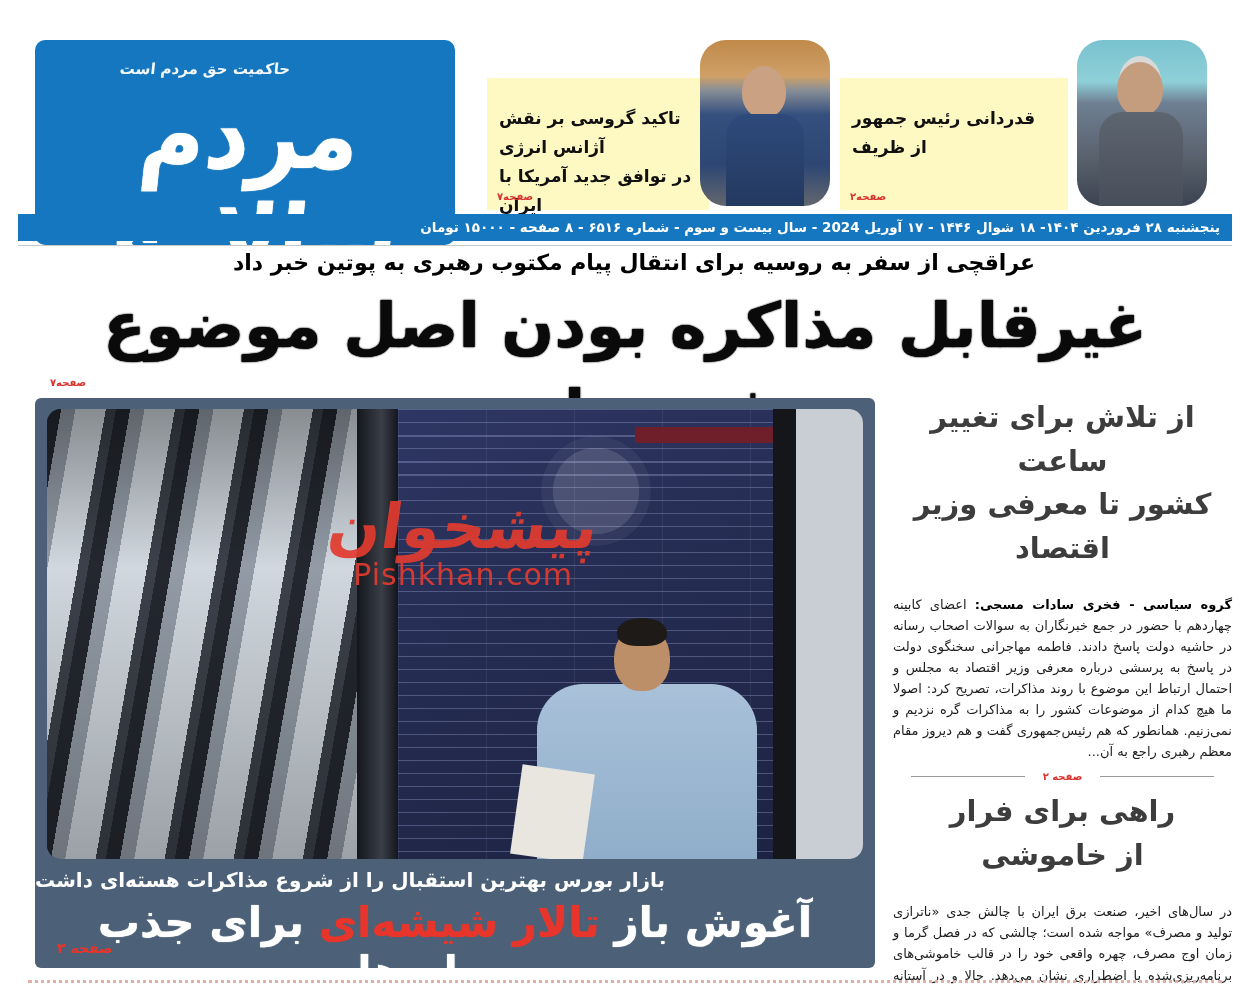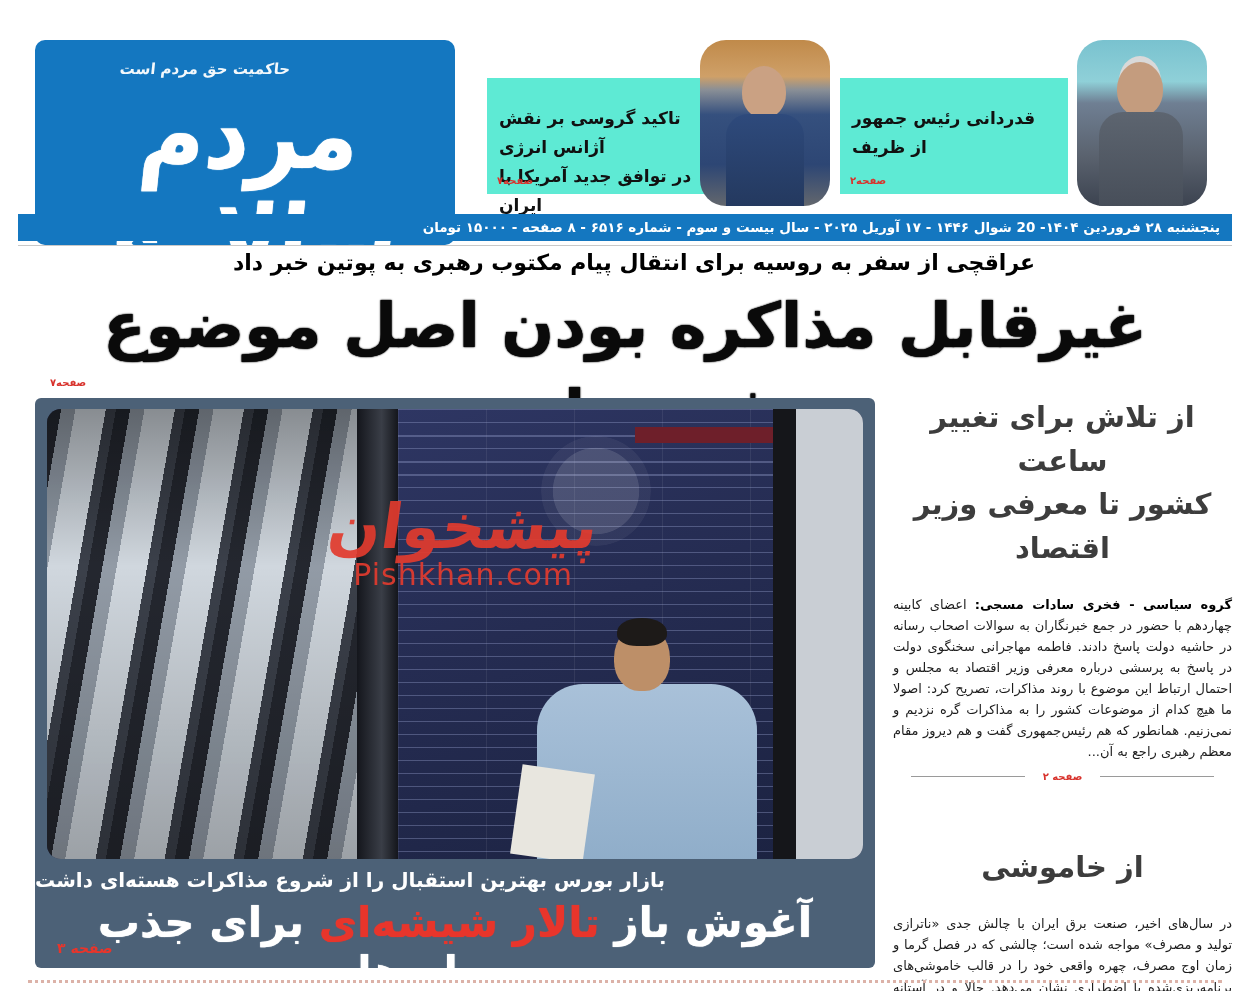--- a/index.html
+++ b/index.html
@@ -9,21 +9,21 @@
   
   .masthead { position:absolute; left:35px; top:40px; width:420px; height:205px;
     background:#1477c0; border-radius:10px; color:#fff; text-align:center; }
   .masthead .slogan { position:absolute; top:20px; left:70px; width:200px;
     font-size:15px; font-weight:bold; opacity:.95; transform:skewX(-6deg); }
   .masthead .title { position:absolute; top:52px; left:0; right:0;
     font-size:88px; font-weight:bold; line-height:1.1; transform:skewX(-6deg) scaleY(1.08);
     letter-spacing:-2px; text-shadow:0 0 1px #fff; }
 
   
-  .teaser-box { position:absolute; top:78px; height:116px; background:#5eead4; }
+  .teaser-box { position:absolute; top:78px; height:132px; background:#fef9c3; }
   .teaser-box .t-lines { position:absolute; top:26px; right:12px; left:12px;
     font-size:17px; font-weight:bold; color:#111; line-height:1.7; text-align:left; direction:rtl; }
   .teaser-box .t-page { position:absolute; bottom:8px; left:10px; font-size:10px;
     color:#d8322c; font-weight:bold; direction:rtl; }
   #teaser-grossi { left:487px; width:222px; }
   #teaser-zarif  { left:840px; width:228px; }
   .teaser-photo { position:absolute; top:40px; width:130px; height:166px;
     border-radius:26px; overflow:hidden; }
   #photo-grossi { left:700px;
     background:linear-gradient(180deg,#c08a4a 0%, #cfa068 22%, #8a8f96 30%, #35507e 45%, #2d4674 75%, #63676d 100%); }
@@ -96,21 +96,21 @@
   .photo-headline .hl-red { color:#e8352b; text-shadow:0 0 1px #e8352b; }
   .photo-page { position:absolute; left:22px; bottom:12px; font-size:14px; color:#e8352b; font-weight:bold; }
 
   
   .right-col { position:absolute; left:893px; top:396px; width:339px; direction:rtl; }
   .news-item h2 { font-size:29px; font-weight:bold; color:#3d3d3d; text-align:center;
     line-height:1.5; letter-spacing:-0.5px; }
   .news-item p { margin-top:24px; font-size:13px; line-height:1.62; color:#1c1c1c;
     text-align:justify; text-align-last:right; }
   .news-item p b { color:#000; }
-  .divider { display:flex; align-items:center; gap:18px; margin:9px 18px 20px 18px; }
+  .divider { display:flex; align-items:center; gap:18px; margin:9px 18px 8px 18px; }
   .divider .rule { flex:1; height:1px; background:#9a9a9a; }
   .divider .d-page { font-size:10px; color:#d8322c; font-weight:bold; white-space:nowrap; }
 
   
   .bottom-dots { position:absolute; left:28px; right:28px; top:980px; height:0;
     border-top:3px dotted #dcb2a8; }
 </style>
 </head>
 <body>
 
@@ -132,21 +132,21 @@
 
   <div class="teaser-box" id="teaser-zarif">
     <div class="t-lines">
       <div>قدردانی رئیس جمهور</div>
       <div>از ظریف</div>
     </div>
     <div class="t-page">صفحه۲</div>
   </div>
   <div class="teaser-photo" id="photo-zarif"></div>
 
-  <div class="dateline">پنجشنبه ۲۸ فروردین ۱۴۰۴- 20 شوال ۱۴۴۶ - ۱۷ آوریل ۲۰۲۵ - سال بیست و سوم - شماره ۶۵۱۶ - ۸ صفحه - ۱۵۰۰۰ تومان</div>
+  <div class="dateline">پنجشنبه ۲۸ فروردین ۱۴۰۴- ۱۸ شوال ۱۴۴۶ - ۱۷ آوریل 2024 - سال بیست و سوم - شماره ۶۵۱۶ - ۸ صفحه - ۱۵۰۰۰ تومان</div>
   <div class="dateline-rule"></div>
 
   <div class="kicker">عراقچی از سفر به روسیه برای انتقال پیام مکتوب رهبری به پوتین خبر داد</div>
   <div class="main-headline">غیرقابل مذاکره بودن اصل موضوع غنی‌سازی</div>
   <div class="lead-page">صفحه۷</div>
 
   <div class="photo-frame">
     <div class="photo-inner">
       <div class="pi-building"></div>
       <div class="pi-pillar"></div>
@@ -178,21 +178,21 @@
       <p><b>گروه سیاسی - فخری سادات مسجی:</b><span> اعضای کابینه چهاردهم با حضور در جمع خبرنگاران به سوالات اصحاب رسانه در حاشیه دولت پاسخ دادند. فاطمه مهاجرانی سخنگوی دولت در پاسخ به پرسشی درباره معرفی وزیر اقتصاد به مجلس و احتمال ارتباط این موضوع با روند مذاکرات، تصریح کرد: اصولا ما هیچ کدام از موضوعات کشور را به مذاکرات گره نزدیم و نمی‌زنیم. همانطور که هم رئیس‌جمهوری گفت و هم دیروز مقام معظم رهبری راجع به آن...</span></p>
       <div class="divider">
         <span class="rule"></span>
         <span class="d-page">صفحه ۲</span>
         <span class="rule"></span>
       </div>
     </div>
 
     <div class="news-item">
       <h2>
-        <br>
+        <span>راهی برای فرار</span><br>
         <span>از خاموشی</span>
       </h2>
       <p><span>در سال‌های اخیر، صنعت برق ایران با چالش جدی «ناترازی تولید و مصرف» مواجه شده است؛ چالشی که در فصل گرما و زمان اوج مصرف، چهره واقعی خود را در قالب خاموشی‌های برنامه‌ریزی‌شده یا اضطراری نشان می‌دهد. حالا و در آستانه تابستان ۱۴۰۴، اقدامات تازه‌ای برای کاهش این ناترازی در دستور کار قرار گرفته است. افزایش مصرف برق در پی رشد جمعیت، گرمایش هوا، توسعه صنایع و استفاده گسترده از وسایل سرمایشی، باعث شده در سال‌های اخیر...</span></p>
 
     </div>
 
   </div>
 
   <div class="bottom-dots"></div>
 </div>

